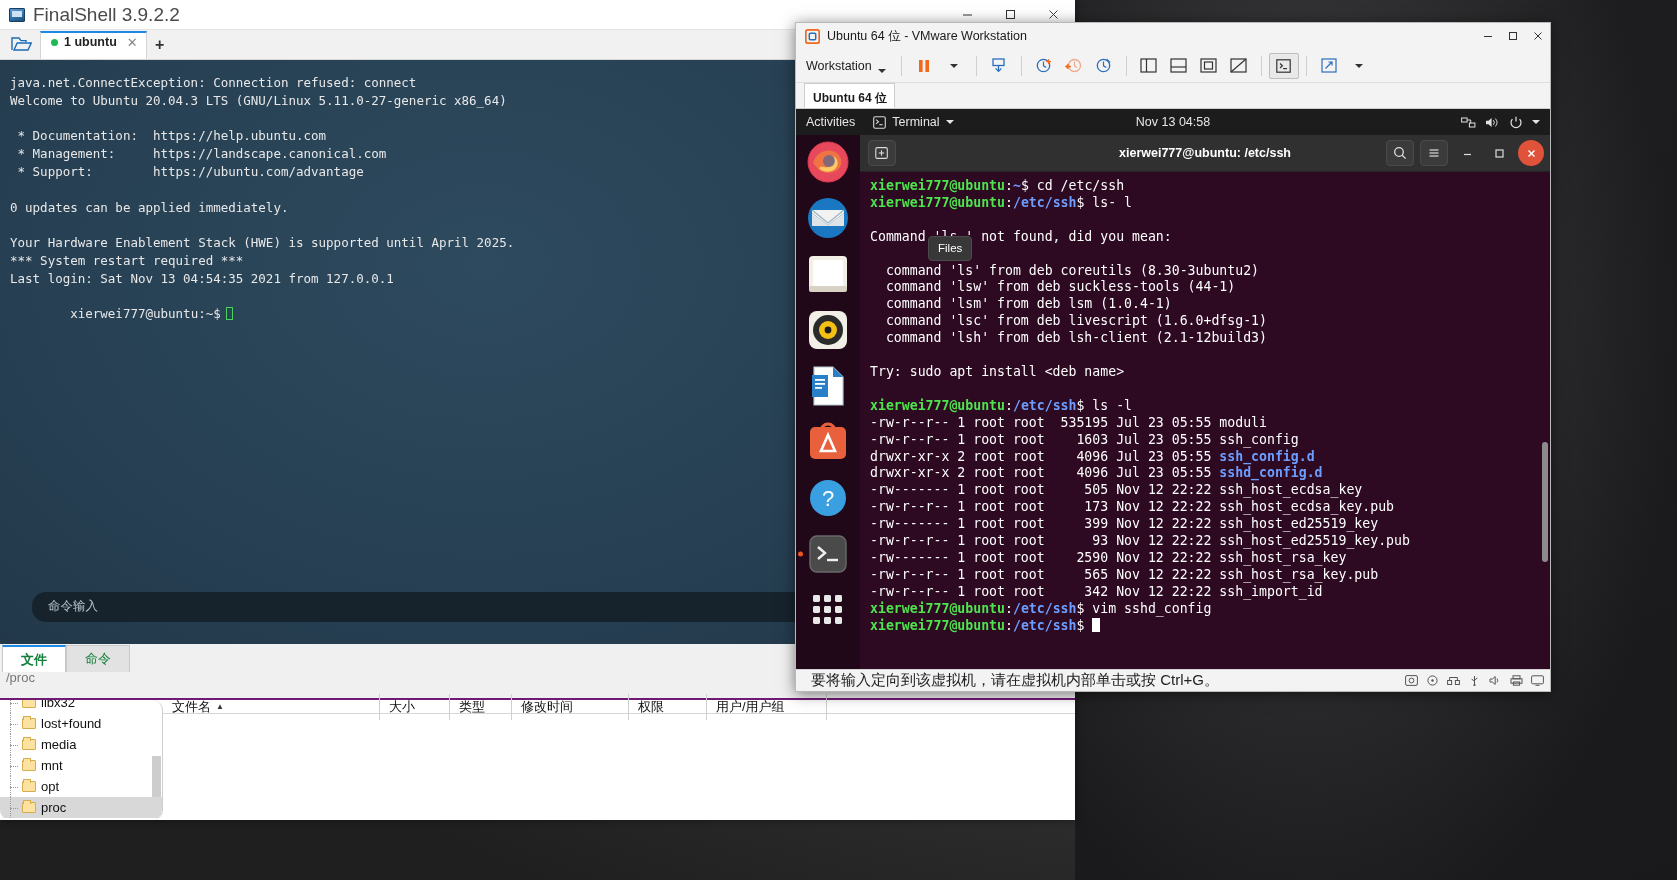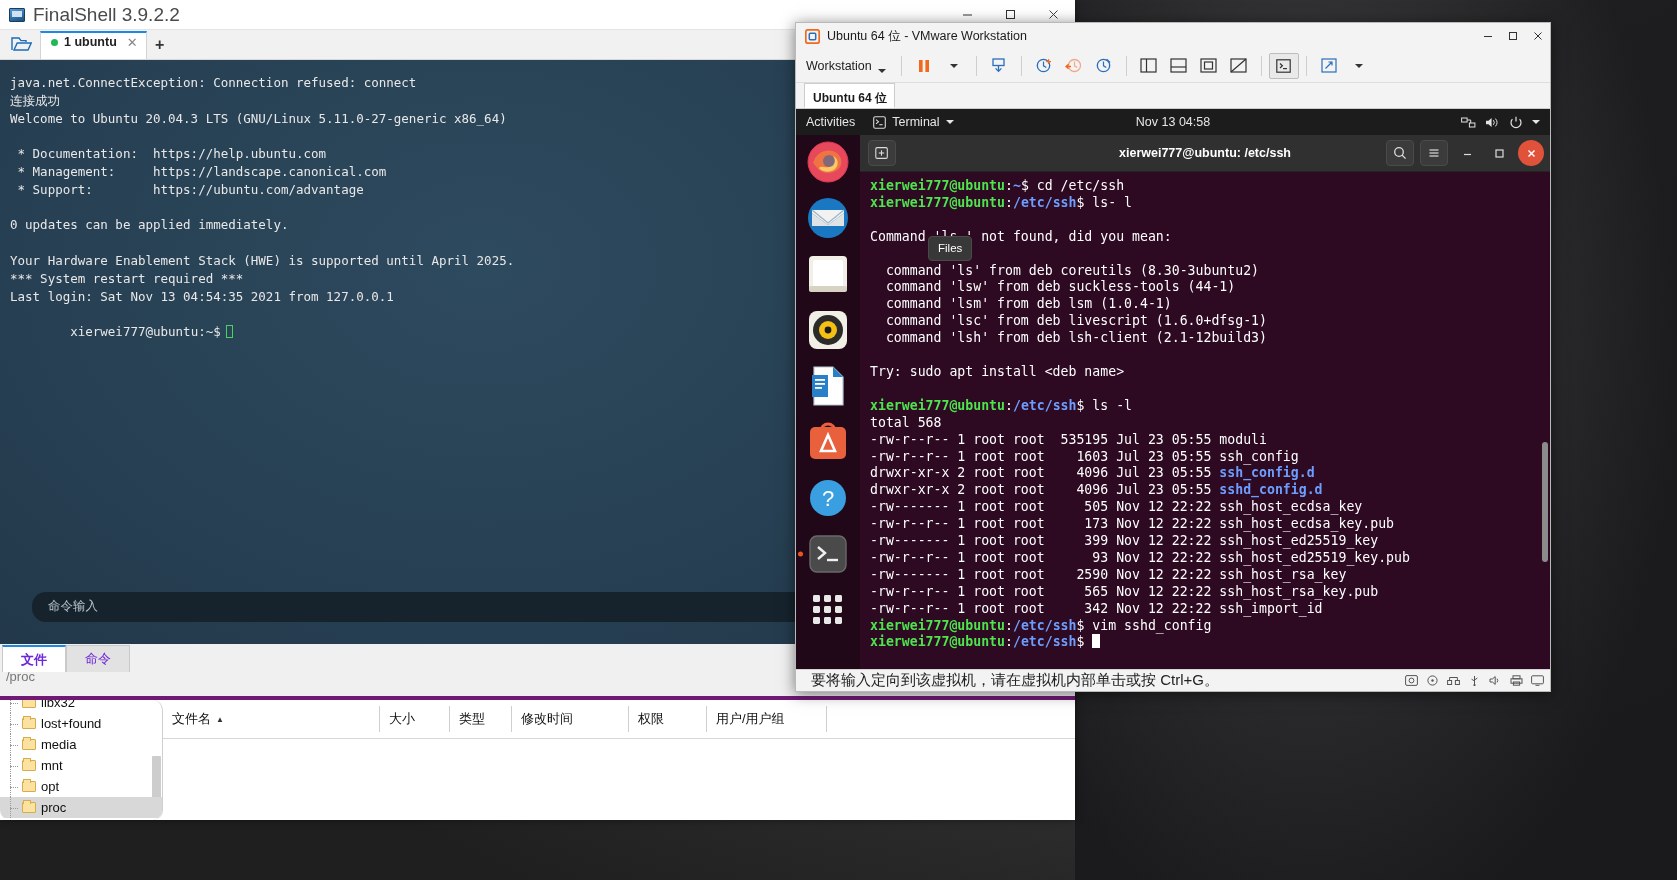--- a/index.html
+++ b/index.html
@@ -109,29 +109,29 @@
   }
 
   
   .fs-bottom { flex: 1; background: #f0f0f0; display: flex; flex-direction: column; }
   .fs-bottom-tabs {
     height: 28px; display: flex; align-items: flex-end; padding-left: 2px;
     background: #f0f0f0;
   }
   .fs-btab {
     height: 27px; padding: 0 18px; display: flex; align-items: center;
-    font-size: 13px; color: #6d28d9; background: #e2e2e2;
+    font-size: 13px; color: #15803d; background: #e2e2e2;
     border: 1px solid #c9c9c9; border-bottom: none;
   }
   .fs-btab.active {
     background: #ffffff; border-top: 2px solid #1e88e5; font-weight: bold;
   }
   .fs-pathbar {
     height: 28px; display: flex; align-items: center; gap: 6px;
-    padding: 0 8px 16px 6px; background: #f0f0f0; border-bottom: 4px solid #701a75;
+    padding: 0 8px 16px 6px; background: #f0f0f0; border-bottom: 2px solid #701a75;
   }
   .fs-path {
     flex: 1; font-size: 13px; color: #777;
   }
   .fs-histbtn {
     font-size: 12.5px; color: #1a1a1a; border: 1px solid #adadad;
     background: #e9e9e9; padding: 2px 7px; border-radius: 2px;
   }
   .fs-toolicon { width: 18px; height: 18px; display: flex; align-items: center; justify-content: center; }
 
@@ -161,21 +161,21 @@
   .folder-ico::before {
     content: ""; position: absolute; left: 0; top: -3px; width: 6px; height: 3px;
     background: #fbe2a0; border: 1px solid #d6ad4e; border-bottom: none;
     border-radius: 1px 1px 0 0;
   }
   .tree-scrollbar {
     position: absolute; right: 1px; top: 56px; width: 9px; height: 42px;
     background: #cdcdcd; border-radius: 1px;
   }
   .fs-filelist { flex: 1; background: #fff; }
-  .fs-filehdr { height: 39px; display: flex; align-items: center; border-bottom: 1px solid #d6d6d6; }
+  .fs-filehdr { height: 14px; display: flex; align-items: center; border-bottom: 1px solid #d6d6d6; }
   .fs-col {
     font-size: 13px; color: #111; padding-left: 9px; height: 26px;
     display: flex; align-items: center; gap: 5px; border-right: 1px solid #cfcfcf;
   }
   .sort-arrow { font-size: 8px; color: #333; }
 
   
   .vm-window {
     position: absolute; left: 795px; top: 22px; width: 756px; height: 670px;
     background: #f3f3f3; border: 1px solid #b9b9b9;
@@ -343,21 +343,20 @@
         <span class="dot"></span>
         <span>1 ubuntu</span>
         <span class="tab-close">✕</span>
       </div>
       <div class="fs-newtab">+</div>
     </div>
 
     <div class="fs-term">
       <div id="fs-term-lines">
           <div class="line">java.net.ConnectException: Connection refused: connect</div>
-          <div class="line">连接成功</div>
           <div class="line">Welcome to Ubuntu 20.04.3 LTS (GNU/Linux 5.11.0-27-generic x86_64)</div>
           <div class="line">&nbsp;</div>
           <div class="line"> * Documentation:  https://help.ubuntu.com</div>
           <div class="line"> * Management:     https://landscape.canonical.com</div>
           <div class="line"> * Support:        https://ubuntu.com/advantage</div>
           <div class="line">&nbsp;</div>
           <div class="line">0 updates can be applied immediately.</div>
           <div class="line">&nbsp;</div>
           <div class="line">Your Hardware Enablement Stack (HWE) is supported until April 2025.</div>
           <div class="line">*** System restart required ***</div>
@@ -766,21 +765,20 @@
                 <div class="line">&nbsp;</div>
                 <div class="line">  command 'ls' from deb coreutils (8.30-3ubuntu2)</div>
                 <div class="line">  command 'lsw' from deb suckless-tools (44-1)</div>
                 <div class="line">  command 'lsm' from deb lsm (1.0.4-1)</div>
                 <div class="line">  command 'lsc' from deb livescript (1.6.0+dfsg-1)</div>
                 <div class="line">  command 'lsh' from deb lsh-client (2.1-12build3)</div>
                 <div class="line">&nbsp;</div>
                 <div class="line">Try: sudo apt install &lt;deb name&gt;</div>
                 <div class="line">&nbsp;</div>
                 <div class="line"><span class="g-user">xierwei777@ubuntu</span><span class="g-white">:</span><span class="g-path">/etc/ssh</span><span class="g-white">$ ls -l</span></div>
-                <div class="line">total 568</div>
                 <div class="line"><span class="g-white">-rw-r--r-- 1 root root  535195 Jul 23 05:55 </span><span class="g-white">moduli</span></div>
                 <div class="line"><span class="g-white">-rw-r--r-- 1 root root    1603 Jul 23 05:55 </span><span class="g-white">ssh_config</span></div>
                 <div class="line"><span class="g-white">drwxr-xr-x 2 root root    4096 Jul 23 05:55 </span><span class="g-dir">ssh_config.d</span></div>
                 <div class="line"><span class="g-white">drwxr-xr-x 2 root root    4096 Jul 23 05:55 </span><span class="g-dir">sshd_config.d</span></div>
                 <div class="line"><span class="g-white">-rw------- 1 root root     505 Nov 12 22:22 </span><span class="g-white">ssh_host_ecdsa_key</span></div>
                 <div class="line"><span class="g-white">-rw-r--r-- 1 root root     173 Nov 12 22:22 </span><span class="g-white">ssh_host_ecdsa_key.pub</span></div>
                 <div class="line"><span class="g-white">-rw------- 1 root root     399 Nov 12 22:22 </span><span class="g-white">ssh_host_ed25519_key</span></div>
                 <div class="line"><span class="g-white">-rw-r--r-- 1 root root      93 Nov 12 22:22 </span><span class="g-white">ssh_host_ed25519_key.pub</span></div>
                 <div class="line"><span class="g-white">-rw------- 1 root root    2590 Nov 12 22:22 </span><span class="g-white">ssh_host_rsa_key</span></div>
                 <div class="line"><span class="g-white">-rw-r--r-- 1 root root     565 Nov 12 22:22 </span><span class="g-white">ssh_host_rsa_key.pub</span></div>

